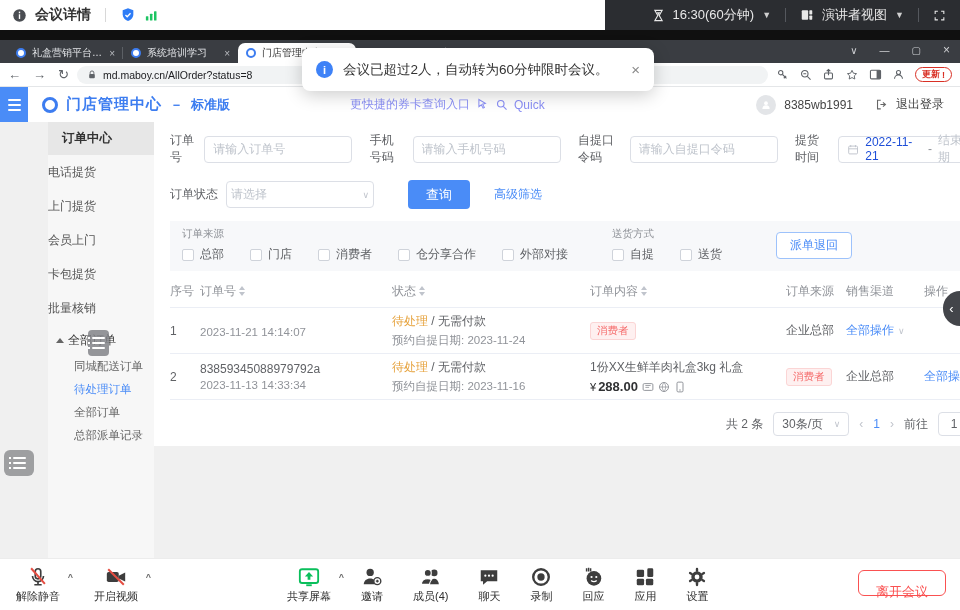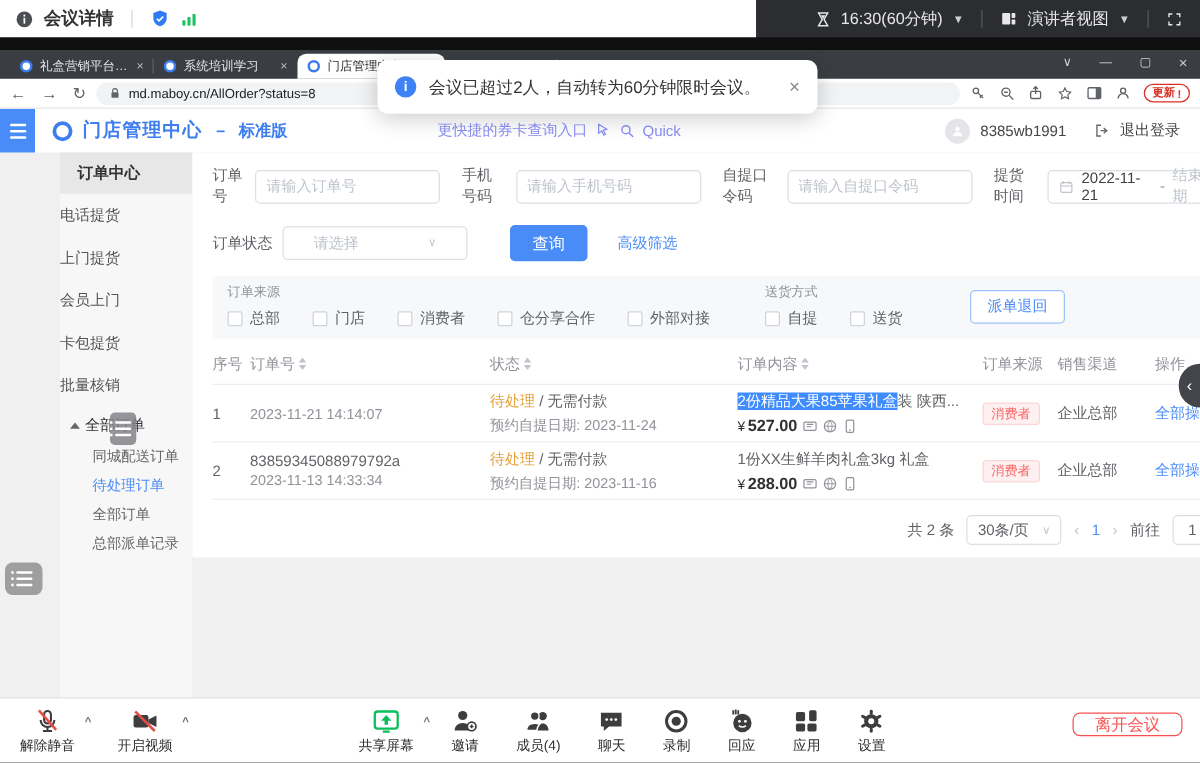--- a/index.html
+++ b/index.html
@@ -60,22 +60,22 @@
   .sb-child.active { color:#4a8cf7; }
 
   .main { flex:1; position:relative; background:#f0f0f0; }
   .panel { background:#fff; padding-bottom:6px; }
   .f-row { display:flex; align-items:center; padding:10px 16px 2px 16px; }
   .f-label { font-size:12px; color:#606266; margin-right:8px; }
   .f-input { width:148px; height:27px; border:1px solid #dcdfe6; border-radius:4px; padding:0 8px; font-size:12px; color:#606266; outline:none; font-family:inherit; }
   .f-input::placeholder { color:#bfc4cc; }
   .gap24 { width:24px; }
   .datebox { width:205px; height:27px; border:1px solid #dcdfe6; border-radius:4px; display:flex; align-items:center; gap:6px; padding:0 8px; font-size:12px; }
-  .date-start { color:#404040; } .date-sep { color:#909399; } .date-end { color:#bfc4cc; }
-  .selbox { width:148px; height:27px; border:1px solid #dcdfe6; border-radius:4px; display:flex; align-items:center; justify-content:space-between; padding:0 24px; font-size:12px; color:#bfc4cc; }
+  .date-start { color:#1d4ed8; } .date-sep { color:#909399; } .date-end { color:#bfc4cc; }
+  .selbox { width:148px; height:27px; border:1px solid #dcdfe6; border-radius:4px; display:flex; align-items:center; justify-content:space-between; padding:0 4px; font-size:12px; color:#bfc4cc; }
   .chev { color:#c0c4cc; font-size:9px; }
   .btn-primary { width:62px; height:29px; background:#4a8cf7; color:#fff; border:none; border-radius:4px; font-size:13px; margin-left:34px; font-family:inherit; }
   .adv-link { color:#4a8cf7; font-size:12px; margin-left:24px; }
   .collapse-pill { position:absolute; right:8px; top:4px; width:30px; height:17px; border:1px solid #dcdfe6; border-radius:9px; background:#fff; color:#8a8f99; font-size:9px; display:flex; align-items:center; justify-content:center; }
 
   .chk-panel { margin:10px 16px 0 16px; background:#f7f8fa; padding:6px 12px 8px 12px; display:flex; }
   .chk-grouplabel { font-size:10.5px; color:#909399; margin-bottom:5px; }
   .chk-row { display:flex; align-items:center; }
   .chk-item { display:flex; align-items:center; gap:6px; margin-right:26px; font-size:12px; color:#606266; }
   .chk-box { width:12px; height:12px; border:1px solid #cfd3da; border-radius:2px; background:#fff; flex:none; }
@@ -116,21 +116,21 @@
   .toast-i { width:17px; height:17px; border-radius:50%; background:#3e82f7; color:#fff; font-size:11px; font-weight:bold; display:flex; align-items:center; justify-content:center; flex:none; font-style:normal; }
   .toast-text { font-size:13.5px; color:#333; white-space:nowrap; }
   .toast-x { margin-left:auto; color:#8a8a8a; font-size:15px; }
 
   
   .mtoolbar { position:absolute; bottom:0; left:0; width:960px; height:52px; background:#fff; border-top:1px solid #ececec; }
   .tool-item { display:flex; flex-direction:column; align-items:center; gap:1px; font-size:11px; color:#2e2e2e; position:relative; }
   .tool-caret { position:absolute; right:-13px; top:6px; color:#6b6b6b; font-size:9px; font-weight:bold; }
   .left-group { position:absolute; left:16px; top:7px; display:flex; gap:34px; }
   .center-group { position:absolute; left:287px; top:7px; display:flex; gap:30px; }
-  .leave-btn { position:absolute; right:14px; top:11px; height:19px; padding:0 17px; background:#fff; border:1px solid #fa5151; color:#fa5151; border-radius:6px; font-size:13px; font-family:Liberation Sans, sans-serif; }
+  .leave-btn { position:absolute; right:14px; top:11px; height:19px; padding:12px 17px; background:#fff; border:1px solid #fa5151; color:#fa5151; border-radius:6px; font-size:13px; font-family:Liberation Sans, sans-serif; }
 </style>
 </head>
 <body>
 
 <div class="mtop">
   <div class="mtop-left">
     <svg width="15" height="15" viewBox="0 0 24 24">
         <circle cx="12" cy="12" r="10" fill="#4a4d52"></circle>
         <rect x="10.9" y="10" width="2.2" height="7.5" fill="#fff"></rect>
         <rect x="10.9" y="5.8" width="2.2" height="2.6" fill="#fff"></rect>
@@ -415,33 +415,20 @@
 
             <div class="trow tr">
               <span>1</span>
               <span>
                 <div class="l2">2023-11-21 14:14:07</div>
               </span>
               <span>
                 <div><span class="st-orange">待处理</span> <span>/ 无需付款</span></div>
                 <div class="l2">预约自提日期: 2023-11-24</div>
               </span>
-              <span>
-                <div><span class="hl">2份精品大果85苹果礼盒</span><span>装 陕西...</span></div>
-                <div style="margin-top:3px"><span class="cur">¥</span><span class="price">527.00</span><svg class="mini-ic" width="12" height="12" viewBox="0 0 16 16">
-                      <rect x="1.5" y="3.5" width="13" height="9" rx="1.5" stroke="#909399" stroke-width="1.3" fill="none"></rect>
-                      <path d="M4.5 6h7M4.5 8.5h5" stroke="#909399" stroke-width="1.1"></path>
-                    </svg><svg class="mini-ic" width="12" height="12" viewBox="0 0 16 16">
-                      <circle cx="8" cy="8" r="6" stroke="#909399" stroke-width="1.3" fill="none"></circle>
-                      <path d="M2 8h12M8 2c-3 3.5-3 8.5 0 12 3-3.5 3-8.5 0-12z" stroke="#909399" stroke-width="1" fill="none"></path>
-                    </svg><svg class="mini-ic" width="12" height="12" viewBox="0 0 16 16">
-                      <rect x="4" y="1.5" width="8" height="13" rx="1.5" stroke="#909399" stroke-width="1.3" fill="none"></rect>
-                      <circle cx="8" cy="12" r=".9" fill="#909399"></circle>
-                    </svg></div>
-              </span>
               <span><span class="badge">消费者</span></span>
               <span>企业总部</span>
               <span class="act">
                   <span>全部操作</span>
                   <span class="chev">∨</span>
                 </span>
             </div>
 
             <div class="trow tr">
               <span>2</span>

